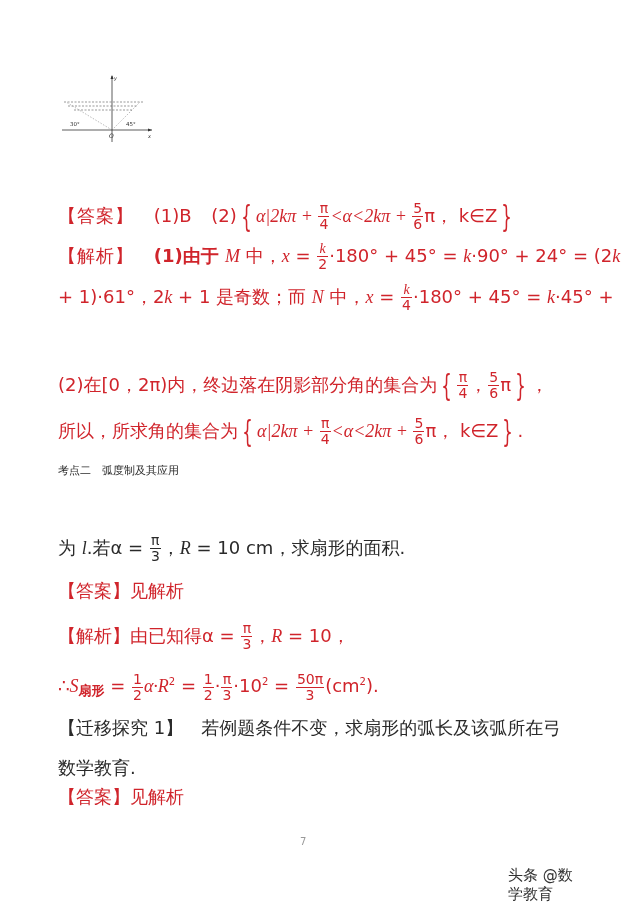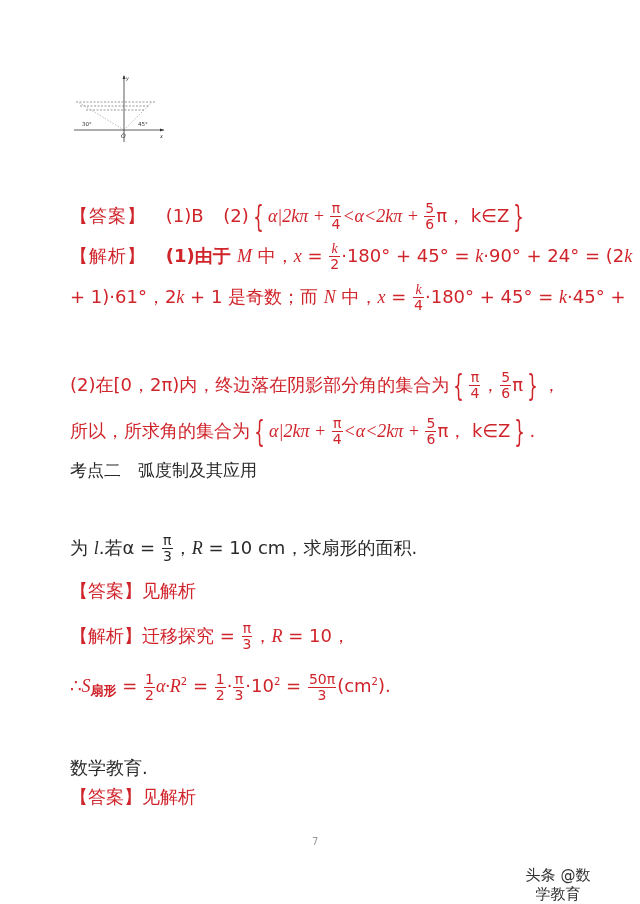--- a/index.html
+++ b/index.html
@@ -1,35 +1,35 @@
 <!DOCTYPE html>
 <html><head>
 <meta charset="utf-8">
 <style>
   html, body { margin: 0; padding: 0; }
   body {
     width: 640px; height: 904px; background: #ffffff; position: relative; overflow: hidden;
     font-family: "DejaVu Sans", "Liberation Sans", sans-serif;
     color: #222;
   }
-  .page { position: absolute; left: 0; top: 0; width: 584px; height: 904px; margin-left: 12px; }
+  .page { position: absolute; left: 0; top: 0; width: 584px; height: 904px; }
   .figure { position: absolute; left: 58px; top: 72px; width: 96px; height: 70px; }
   .line { position: absolute; left: 58px; white-space: nowrap; font-size: 18px; line-height: 24px; }
   .red { color: #d0242b; }
   .dark { color: #2a2a2a; }
   .label { letter-spacing: 1px; }
   .it { font-style: italic; font-family: "Liberation Serif", "DejaVu Serif", serif; }
   .frac { display: inline-block; vertical-align: middle; text-align: center; font-size: 14px; line-height: 15px; margin: 0 1px; }
   .frac .num { display: block; border-bottom: 1px solid currentColor; padding: 0 1px; }
   .frac .den { display: block; padding: 0 1px; }
   .brace { display: inline-block; font-size: 30px; line-height: 24px; transform: scaleX(0.55); vertical-align: middle; }
   .sub { font-size: 13px; vertical-align: -3px; font-weight: bold; }
   sup { font-size: 10px; }
   .pagenum { position: absolute; left: 300px; top: 836px; font-size: 10px; color: #999; }
-  .watermark { position: absolute; left: 508px; top: 866px; font-size: 15px; color: #333; text-shadow: 0 0 2px #fff, 0 0 2px #fff; text-align: center; }
+  .watermark { position: absolute; left: 508px; top: 866px; font-size: 15px; color: #333; text-shadow: 0 0 2px #fff, 0 0 2px #fff; }
 </style>
 </head>
 <body>
 
 <div class="page">
 
   <svg class="figure" viewBox="0 0 96 70">
     <line x1="4" y1="58" x2="94" y2="58" stroke="#333" stroke-width="0.8"></line>
     <polygon points="94,58 90,56.5 90,59.5" fill="#333"></polygon>
     <line x1="54" y1="70" x2="54" y2="4" stroke="#333" stroke-width="0.8"></line>
@@ -59,37 +59,40 @@
   <div class="line red" style="top:282px;">
     <span>+ 1)·61°，2</span><span class="it">k</span><span> + 1 是奇数；而 </span><span class="it">N</span><span> 中，</span><span class="it">x</span><span> = </span><span class="frac"><span class="num it">k</span><span class="den">4</span></span><span>·180° + 45° = </span><span class="it">k</span><span>·45° +</span>
   </div>
   <div class="line red" style="top:370px;">
     <span>(2)在[0，2π)内，终边落在阴影部分角的集合为</span><span class="brace">{</span><span class="frac"><span class="num">π</span><span class="den">4</span></span><span>，</span><span class="frac"><span class="num">5</span><span class="den">6</span></span><span>π</span><span class="brace">}</span><span>，</span>
   </div>
   <div class="line red" style="top:416px;">
     <span>所以，所求角的集合为</span><span class="brace">{</span><span class="it">α|2kπ + </span><span class="frac"><span class="num">π</span><span class="den">4</span></span><span class="it">&lt;α&lt;2kπ + </span><span class="frac"><span class="num">5</span><span class="den">6</span></span><span>π， k∈Z</span><span class="brace">}</span><span>.</span>
   </div>
 
-  <div class="line dark" style="top:458px; font-size:17px;">考点二　弧度制及其应用</div>
+  <div class="line dark" style="top:458px; font-size:11px;font-family:Liberation Serif, serif;">考点二　弧度制及其应用</div>
 
   <div class="line dark" style="top:533px;">
     <span>为 </span><span class="it">l</span><span>.若α = </span><span class="frac"><span class="num">π</span><span class="den">3</span></span><span>，</span><span class="it">R</span><span> = 10 cm，求扇形的面积.</span>
   </div>
 
   <div class="line red" style="top:579px;">
     <span>【答案】</span><span>见解析</span>
   </div>
 
   <div class="line red" style="top:621px;">
-    <span>【解析】</span><span>迁移探究 = </span><span class="frac"><span class="num">π</span><span class="den">3</span></span><span>，</span><span class="it">R</span><span> = 10，</span>
+    <span>【解析】</span><span>由已知得α = </span><span class="frac"><span class="num">π</span><span class="den">3</span></span><span>，</span><span class="it">R</span><span> = 10，</span>
   </div>
   <div class="line red" style="top:670px;">
     <span>∴</span><span class="it">S</span><span class="sub">扇形</span><span> = </span><span class="frac"><span class="num">1</span><span class="den">2</span></span><span class="it">α·R</span><sup>2</sup><span> = </span><span class="frac"><span class="num">1</span><span class="den">2</span></span>·<span class="frac"><span class="num">π</span><span class="den">3</span></span><span>·10</span><sup>2</sup><span> = </span><span class="frac"><span class="num">50π</span><span class="den">3</span></span><span>(cm</span><sup>2</sup><span>).</span>
   </div>
 
+  <div class="line dark" style="top:716px;">
+    <span>【迁移探究 1】</span><span>　若例题条件不变，求扇形的弧长及该弧所在弓</span>
+  </div>
   <div class="line dark" style="top:756px;">数学教育.</div>
 
   <div class="line red" style="top:785px;">
     <span>【答案】</span><span>见解析</span>
   </div>
 
   <div class="pagenum">7</div>
   <div class="watermark">头条 @数学教育</div>
 </div>
 

